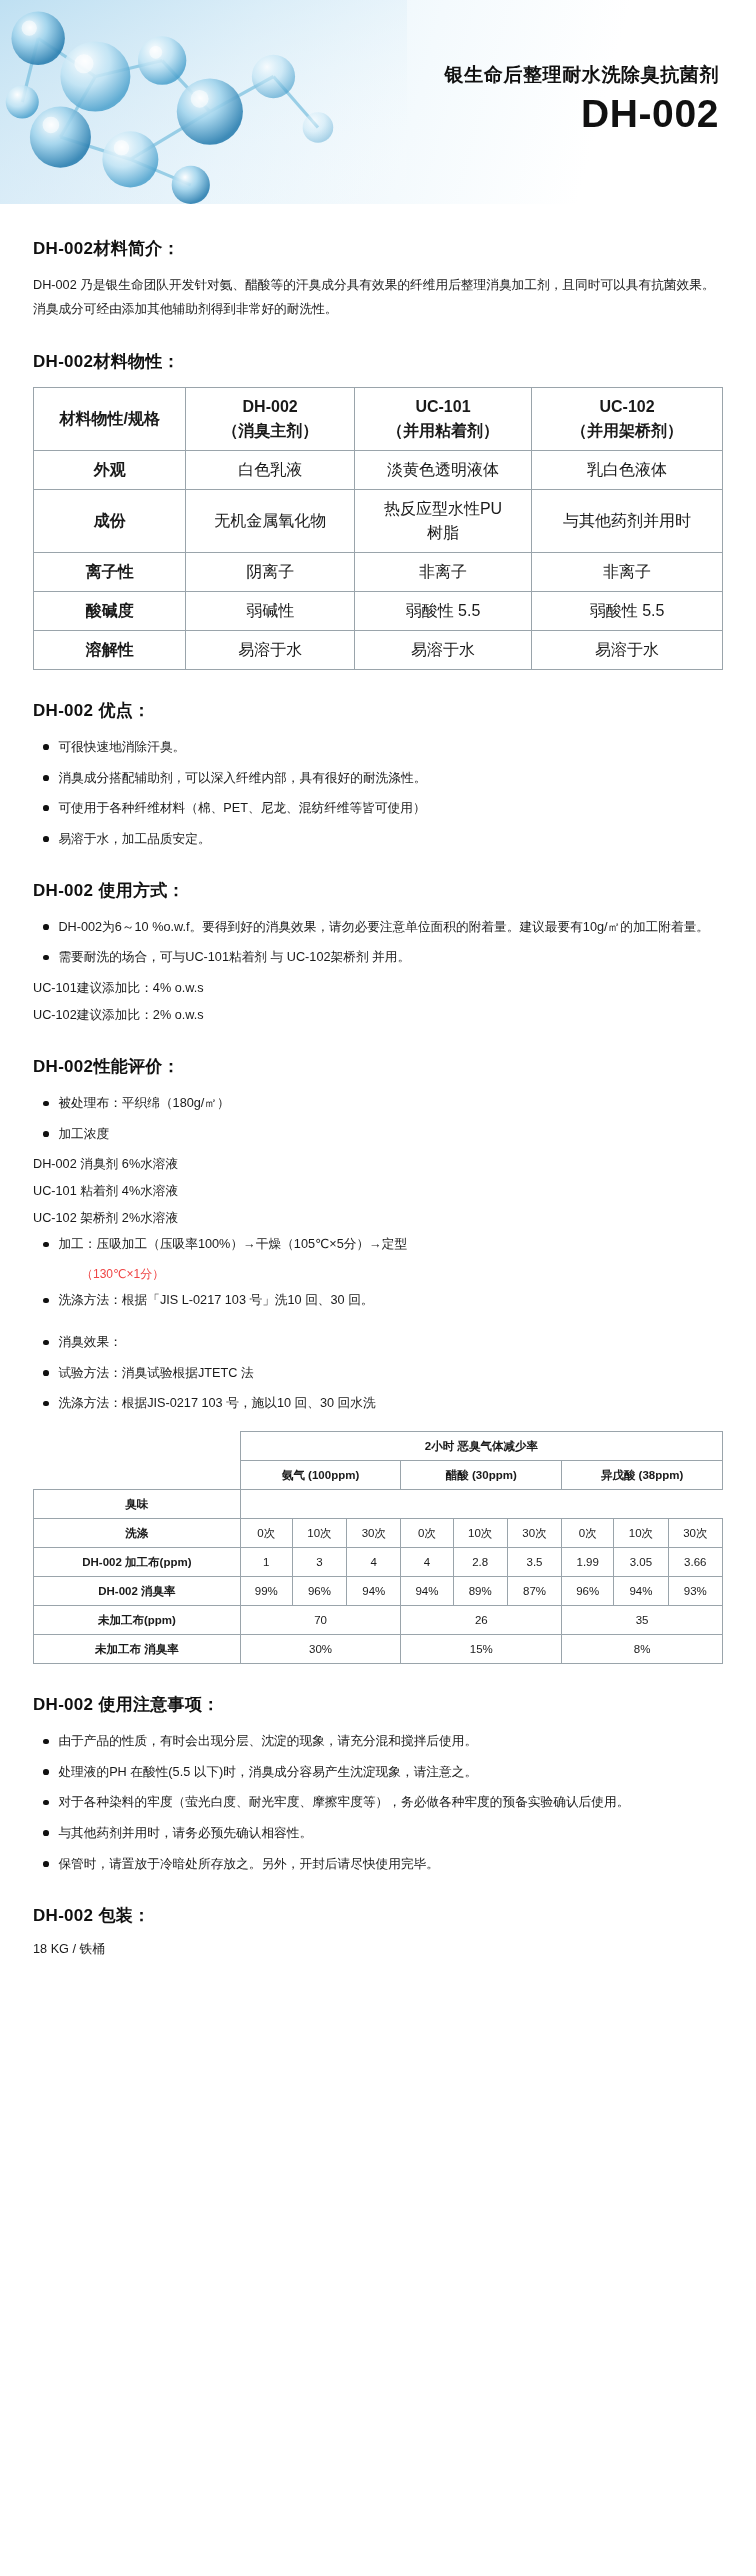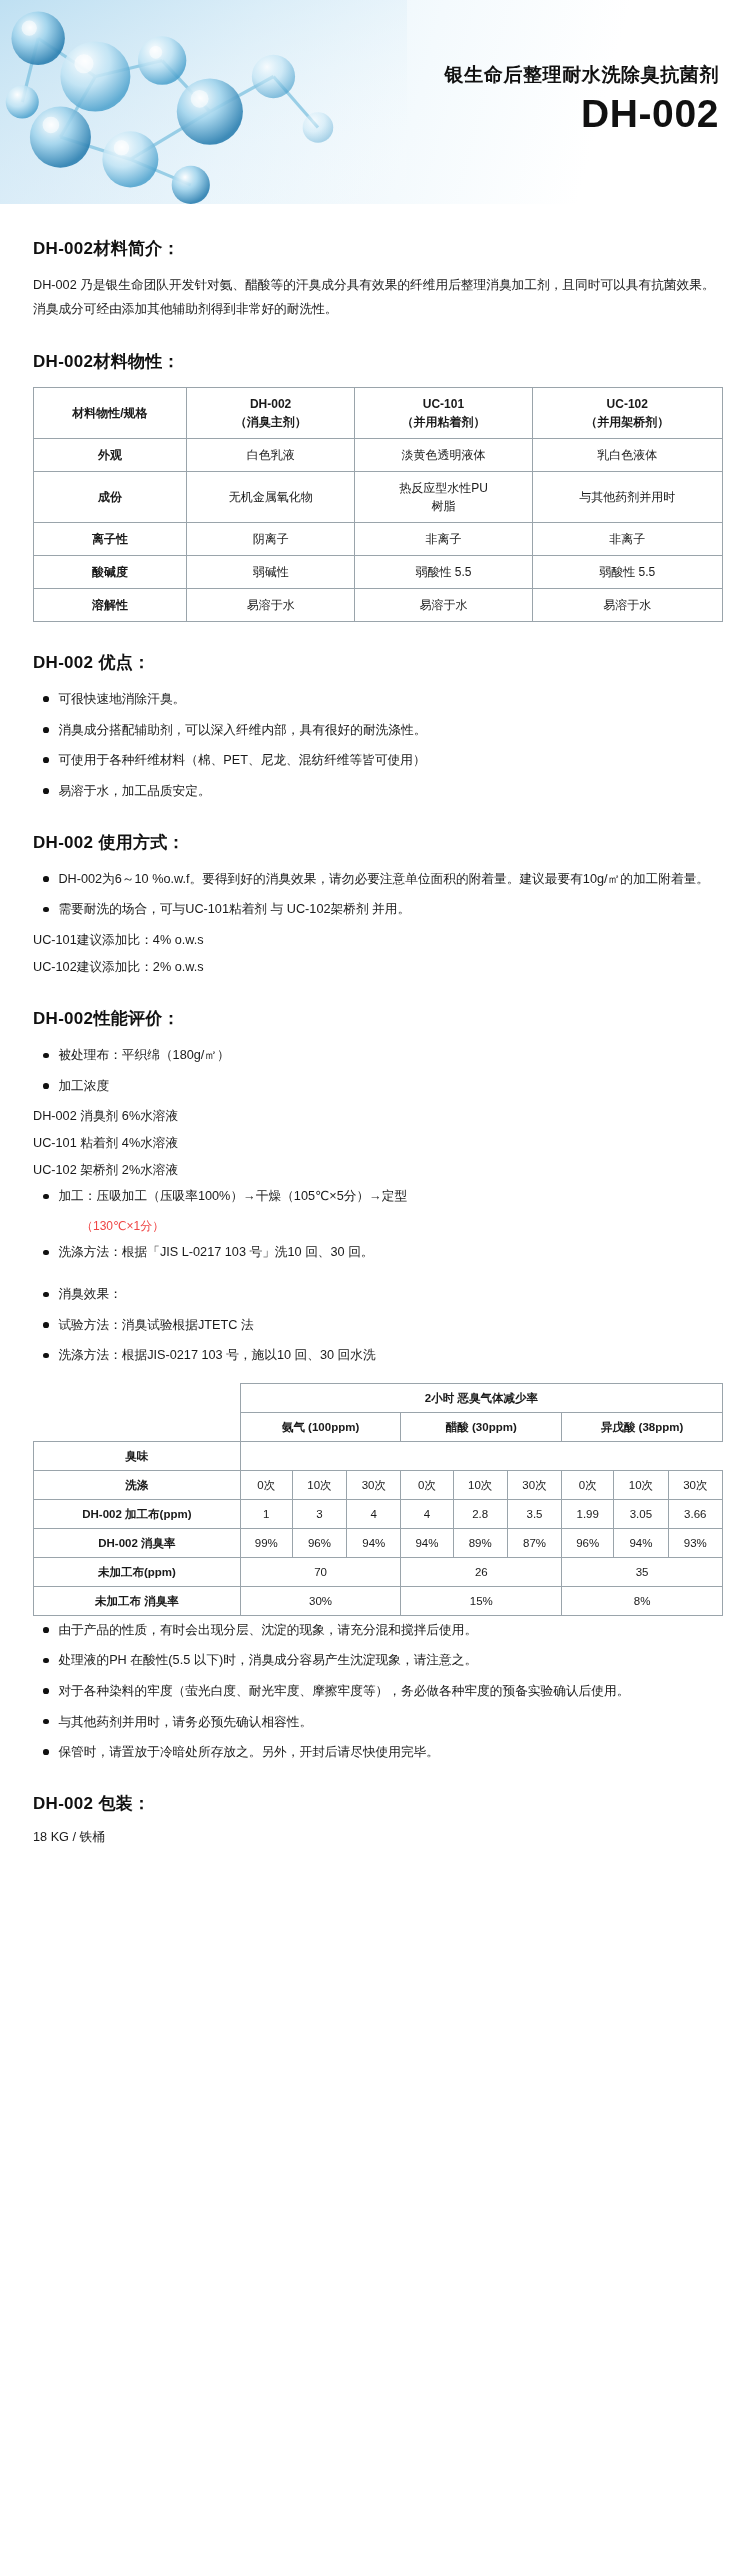--- a/index.html
+++ b/index.html
@@ -75,21 +75,21 @@
   }
   .sub-indent {
     padding-left: 48px;
   }
   .gap-sm { height: 9px; }
 
   
   table {
     border-collapse: collapse;
     width: 100%;
-    font-size: 12px;
+    font-size: 16px;
   }
   table.props td, table.props th {
     border: 0.6px solid #9aa4ab;
     padding: 7px 3.8px;
     text-align: center;
     vertical-align: middle;
     line-height: 1.5;
   }
   table.props th { font-weight: 700; }
   table.props td.rowhead { font-weight: 700; }
@@ -329,20 +329,21 @@
         </tr>
         <tr>
           <td class="lbl">未加工布 消臭率</td>
           <td colspan="3">30%</td>
           <td colspan="3">15%</td>
           <td colspan="3">8%</td>
         </tr>
       </tbody>
     </table>
 
+    <h2 class="section">DH-002 使用注意事项：</h2>
     <ul class="bullets">
       <li>由于产品的性质，有时会出现分层、沈淀的现象，请充分混和搅拌后使用。</li>
       <li>处理液的PH 在酸性(5.5 以下)时，消臭成分容易产生沈淀现象，请注意之。</li>
       <li>对于各种染料的牢度（萤光白度、耐光牢度、摩擦牢度等），务必做各种牢度的预备实验确认后使用。</li>
       <li>与其他药剂并用时，请务必预先确认相容性。</li>
       <li>保管时，请置放于冷暗处所存放之。另外，开封后请尽快使用完毕。</li>
     </ul>
 
     <h2 class="section">DH-002 包装：</h2>
     <p class="pkg">18 KG / 铁桶</p>

